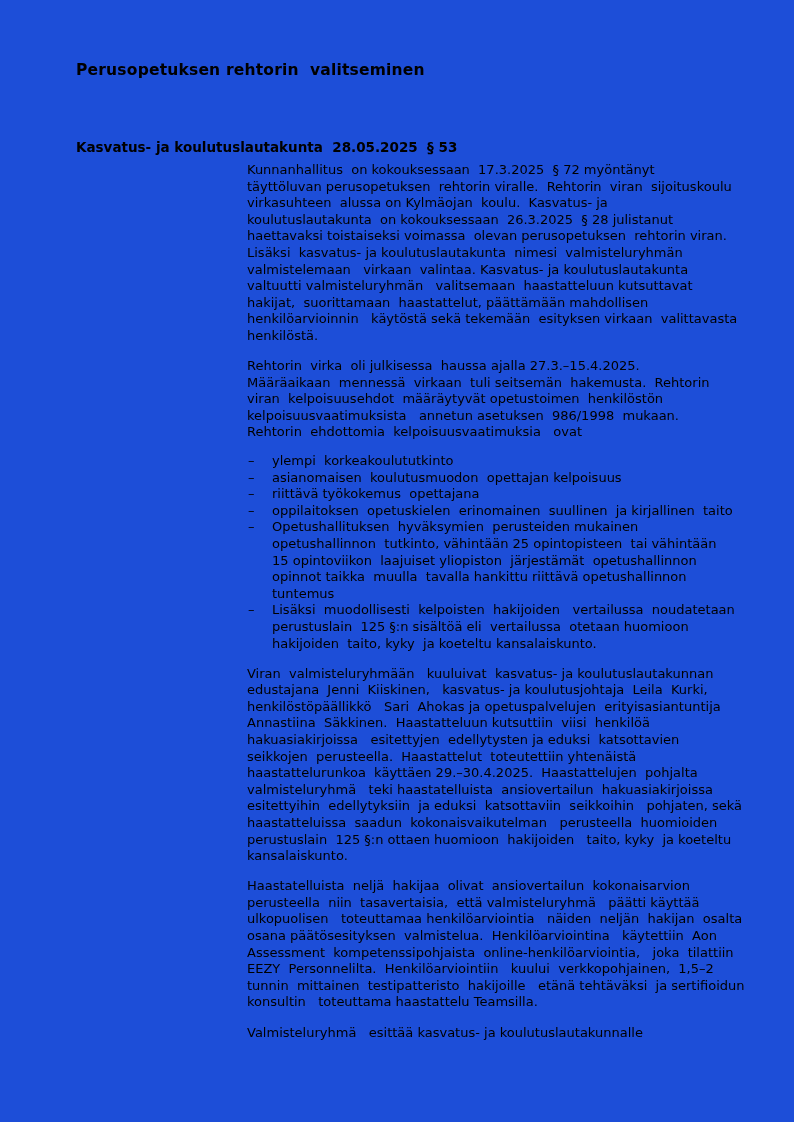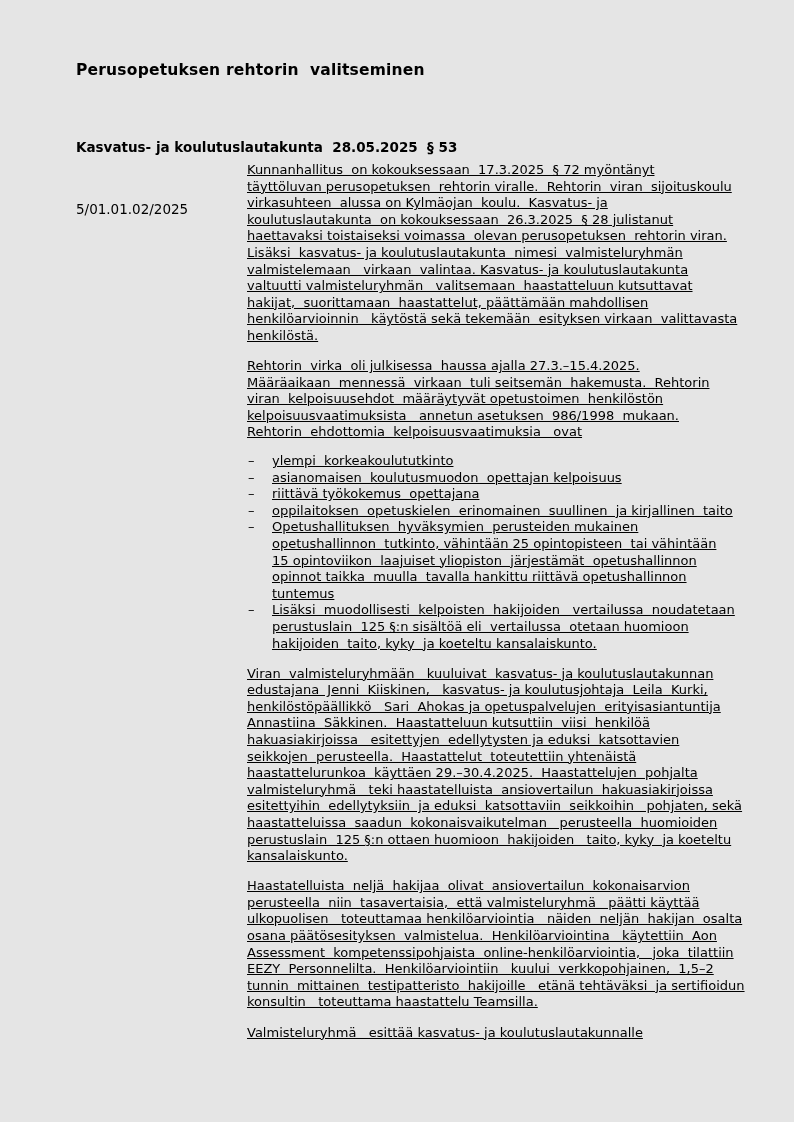--- a/index.html
+++ b/index.html
@@ -6,52 +6,51 @@
   body {
     width: 794px; height: 1122px;
     background: #ffffff;
     font-family: "DejaVu Sans", "Liberation Sans", sans-serif;
     color: #000000;
     overflow: hidden;
   }
   .page {
     position: relative;
     width: 794px; height: 1122px;
-    background: #e5e5e5;
+    background: #1d4ed8;
   }
   .doc-title {
     position: absolute; left: 76px; top: 61px;
     font-size: 15.5px; font-weight: bold;
     letter-spacing: 0.2px;
     white-space: pre;
   }
   .doc-header {
     position: absolute; left: 76px; top: 96px;
     font-size: 13.5px; line-height: 20.5px;
     white-space: pre;
   }
   .committee-line { font-weight: bold; }
   .diary-line { font-weight: normal; }
   .body-col {
     position: absolute; left: 247px; top: 162px;
     width: 540px;
     font-size: 13px; line-height: 16.6px;
     white-space: pre;
   }
-  .block { margin: 0 0 13.5px 0; text-decoration: underline; }
+  .block { margin: 0 0 13.5px 0; }
   .block.tight { margin-bottom: 12px; }
   .line { white-space: pre; }
   .list-item { position: relative; padding-left: 25px; }
   .list-item .dash { position: absolute; left: 1px; top: 0; }
 </style>
 </head>
 <body>
 
 <div class="page">
   <div class="doc-title">Perusopetuksen rehtorin  valitseminen</div>
 
   <div class="doc-header">
     <div class="committee-line">Kasvatus- ja koulutuslautakunta  28.05.2025  § 53</div>
-    <div class="diary-line">5/01.01.02/2025</div>
   </div>
 
   <div class="body-col"><div class="block paragraph"><div class="line">Kunnanhallitus  on kokouksessaan  17.3.2025  § 72 myöntänyt</div><div class="line">täyttöluvan perusopetuksen  rehtorin viralle.  Rehtorin  viran  sijoituskoulu</div><div class="line">virkasuhteen  alussa on Kylmäojan  koulu.  Kasvatus- ja</div><div class="line">koulutuslautakunta  on kokouksessaan  26.3.2025  § 28 julistanut</div><div class="line">haettavaksi toistaiseksi voimassa  olevan perusopetuksen  rehtorin viran.</div><div class="line">Lisäksi  kasvatus- ja koulutuslautakunta  nimesi  valmisteluryhmän</div><div class="line">valmistelemaan   virkaan  valintaa. Kasvatus- ja koulutuslautakunta</div><div class="line">valtuutti valmisteluryhmän   valitsemaan  haastatteluun kutsuttavat</div><div class="line">hakijat,  suorittamaan  haastattelut, päättämään mahdollisen</div><div class="line">henkilöarvioinnin   käytöstä sekä tekemään  esityksen virkaan  valittavasta</div><div class="line">henkilöstä.</div></div><div class="block paragraph tight"><div class="line">Rehtorin  virka  oli julkisessa  haussa ajalla 27.3.–15.4.2025.</div><div class="line">Määräaikaan  mennessä  virkaan  tuli seitsemän  hakemusta.  Rehtorin</div><div class="line">viran  kelpoisuusehdot  määräytyvät opetustoimen  henkilöstön</div><div class="line">kelpoisuusvaatimuksista   annetun asetuksen  986/1998  mukaan.</div><div class="line">Rehtorin  ehdottomia  kelpoisuusvaatimuksia   ovat</div></div><div class="block list"><div class="list-item"><span class="dash">–</span><div class="item-lines"><div class="line">ylempi  korkeakoulututkinto</div></div></div><div class="list-item"><span class="dash">–</span><div class="item-lines"><div class="line">asianomaisen  koulutusmuodon  opettajan kelpoisuus</div></div></div><div class="list-item"><span class="dash">–</span><div class="item-lines"><div class="line">riittävä työkokemus  opettajana</div></div></div><div class="list-item"><span class="dash">–</span><div class="item-lines"><div class="line">oppilaitoksen  opetuskielen  erinomainen  suullinen  ja kirjallinen  taito</div></div></div><div class="list-item"><span class="dash">–</span><div class="item-lines"><div class="line">Opetushallituksen  hyväksymien  perusteiden mukainen</div><div class="line">opetushallinnon  tutkinto, vähintään 25 opintopisteen  tai vähintään</div><div class="line">15 opintoviikon  laajuiset yliopiston  järjestämät  opetushallinnon</div><div class="line">opinnot taikka  muulla  tavalla hankittu riittävä opetushallinnon</div><div class="line">tuntemus</div></div></div><div class="list-item"><span class="dash">–</span><div class="item-lines"><div class="line">Lisäksi  muodollisesti  kelpoisten  hakijoiden   vertailussa  noudatetaan</div><div class="line">perustuslain  125 §:n sisältöä eli  vertailussa  otetaan huomioon</div><div class="line">hakijoiden  taito, kyky  ja koeteltu kansalaiskunto.</div></div></div></div><div class="block paragraph"><div class="line">Viran  valmisteluryhmään   kuuluivat  kasvatus- ja koulutuslautakunnan</div><div class="line">edustajana  Jenni  Kiiskinen,   kasvatus- ja koulutusjohtaja  Leila  Kurki,</div><div class="line">henkilöstöpäällikkö   Sari  Ahokas ja opetuspalvelujen  erityisasiantuntija</div><div class="line">Annastiina  Säkkinen.  Haastatteluun kutsuttiin  viisi  henkilöä</div><div class="line">hakuasiakirjoissa   esitettyjen  edellytysten ja eduksi  katsottavien</div><div class="line">seikkojen  perusteella.  Haastattelut  toteutettiin yhtenäistä</div><div class="line">haastattelurunkoa  käyttäen 29.–30.4.2025.  Haastattelujen  pohjalta</div><div class="line">valmisteluryhmä   teki haastatelluista  ansiovertailun  hakuasiakirjoissa</div><div class="line">esitettyihin  edellytyksiin  ja eduksi  katsottaviin  seikkoihin   pohjaten, sekä</div><div class="line">haastatteluissa  saadun  kokonaisvaikutelman   perusteella  huomioiden</div><div class="line">perustuslain  125 §:n ottaen huomioon  hakijoiden   taito, kyky  ja koeteltu</div><div class="line">kansalaiskunto.</div></div><div class="block paragraph"><div class="line">Haastatelluista  neljä  hakijaa  olivat  ansiovertailun  kokonaisarvion</div><div class="line">perusteella  niin  tasavertaisia,  että valmisteluryhmä   päätti käyttää</div><div class="line">ulkopuolisen   toteuttamaa henkilöarviointia   näiden  neljän  hakijan  osalta</div><div class="line">osana päätösesityksen  valmistelua.  Henkilöarviointina   käytettiin  Aon</div><div class="line">Assessment  kompetenssipohjaista  online-henkilöarviointia,   joka  tilattiin</div><div class="line">EEZY  Personnelilta.  Henkilöarviointiin   kuului  verkkopohjainen,  1,5–2</div><div class="line">tunnin  mittainen  testipatteristo  hakijoille   etänä tehtäväksi  ja sertifioidun</div><div class="line">konsultin   toteuttama haastattelu Teamsilla.</div></div><div class="block paragraph"><div class="line">Valmisteluryhmä   esittää kasvatus- ja koulutuslautakunnalle</div></div></div>
 </div>
 
 </body></html>

